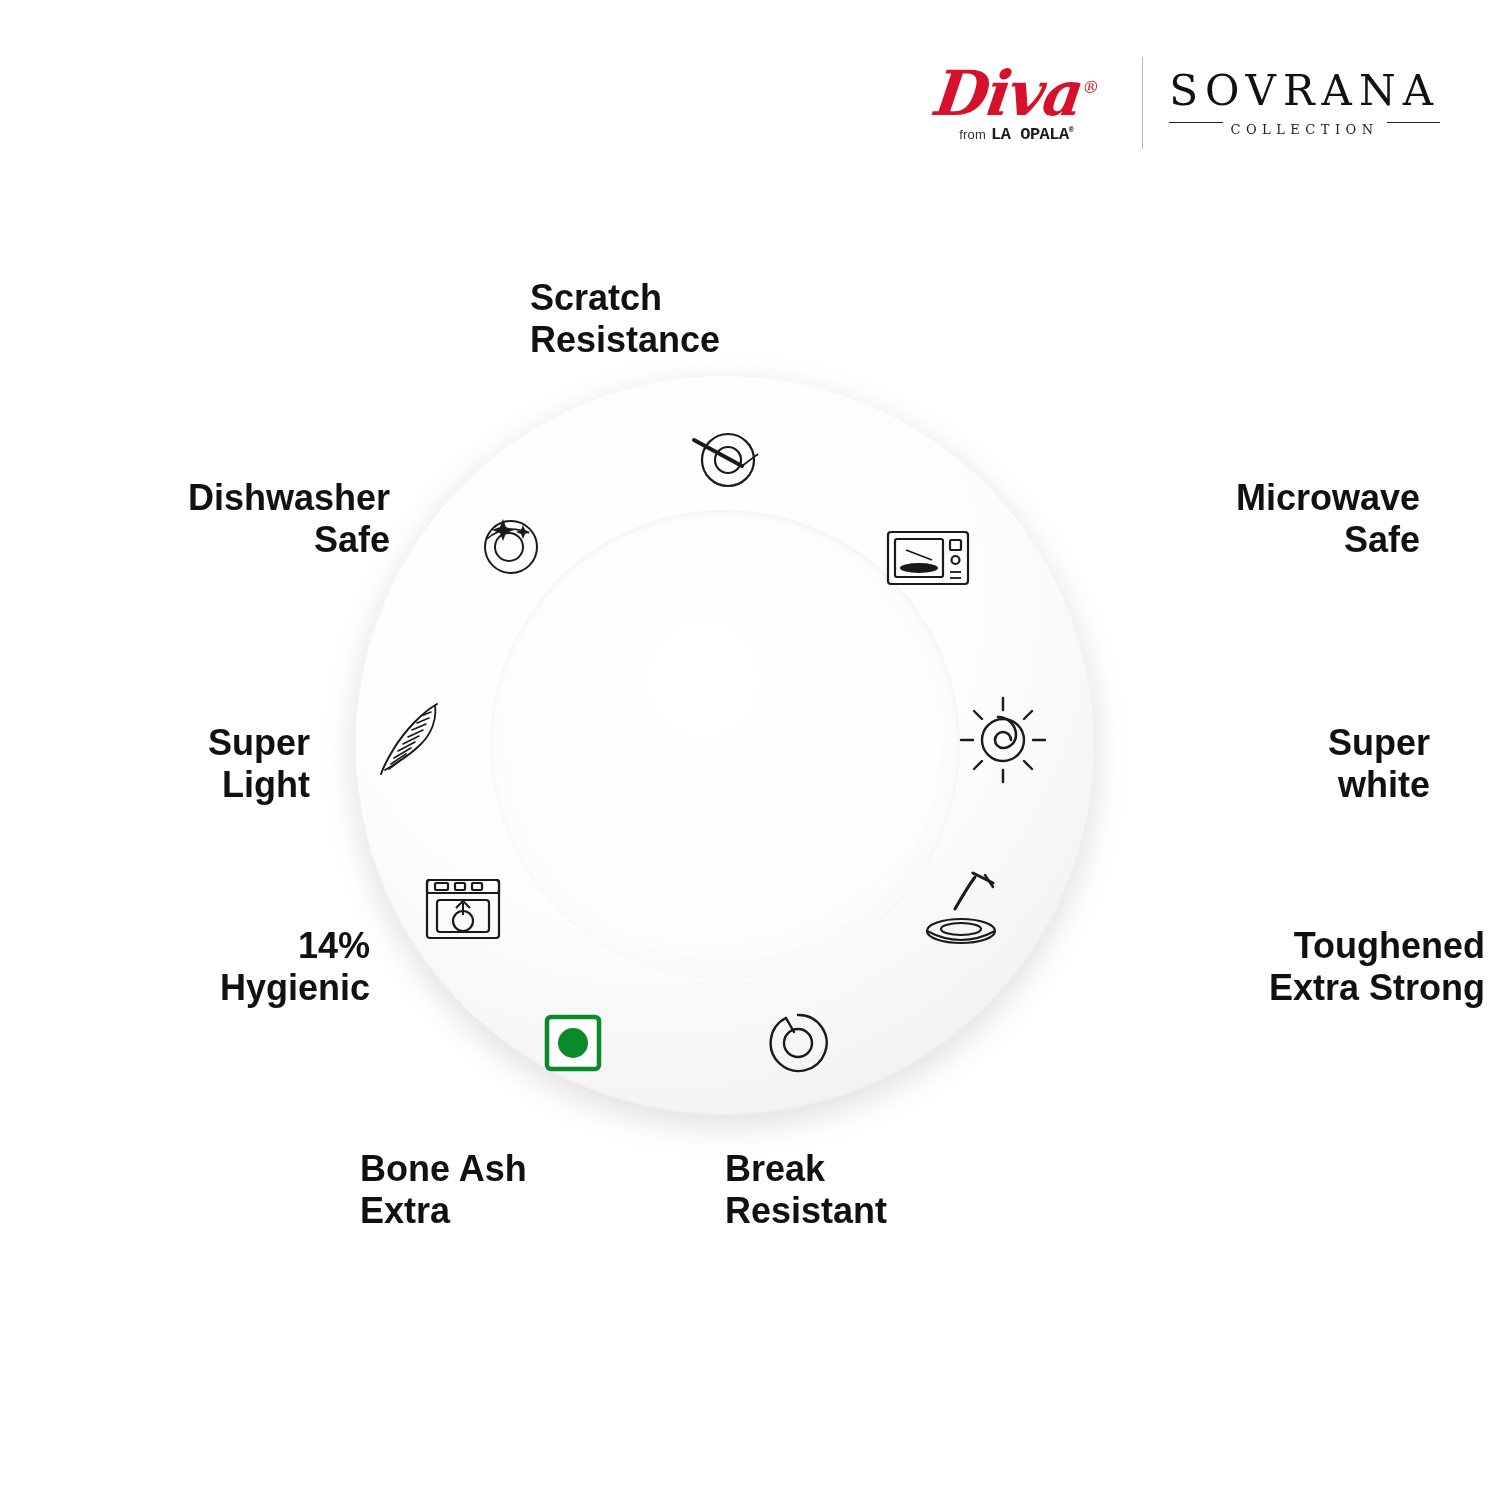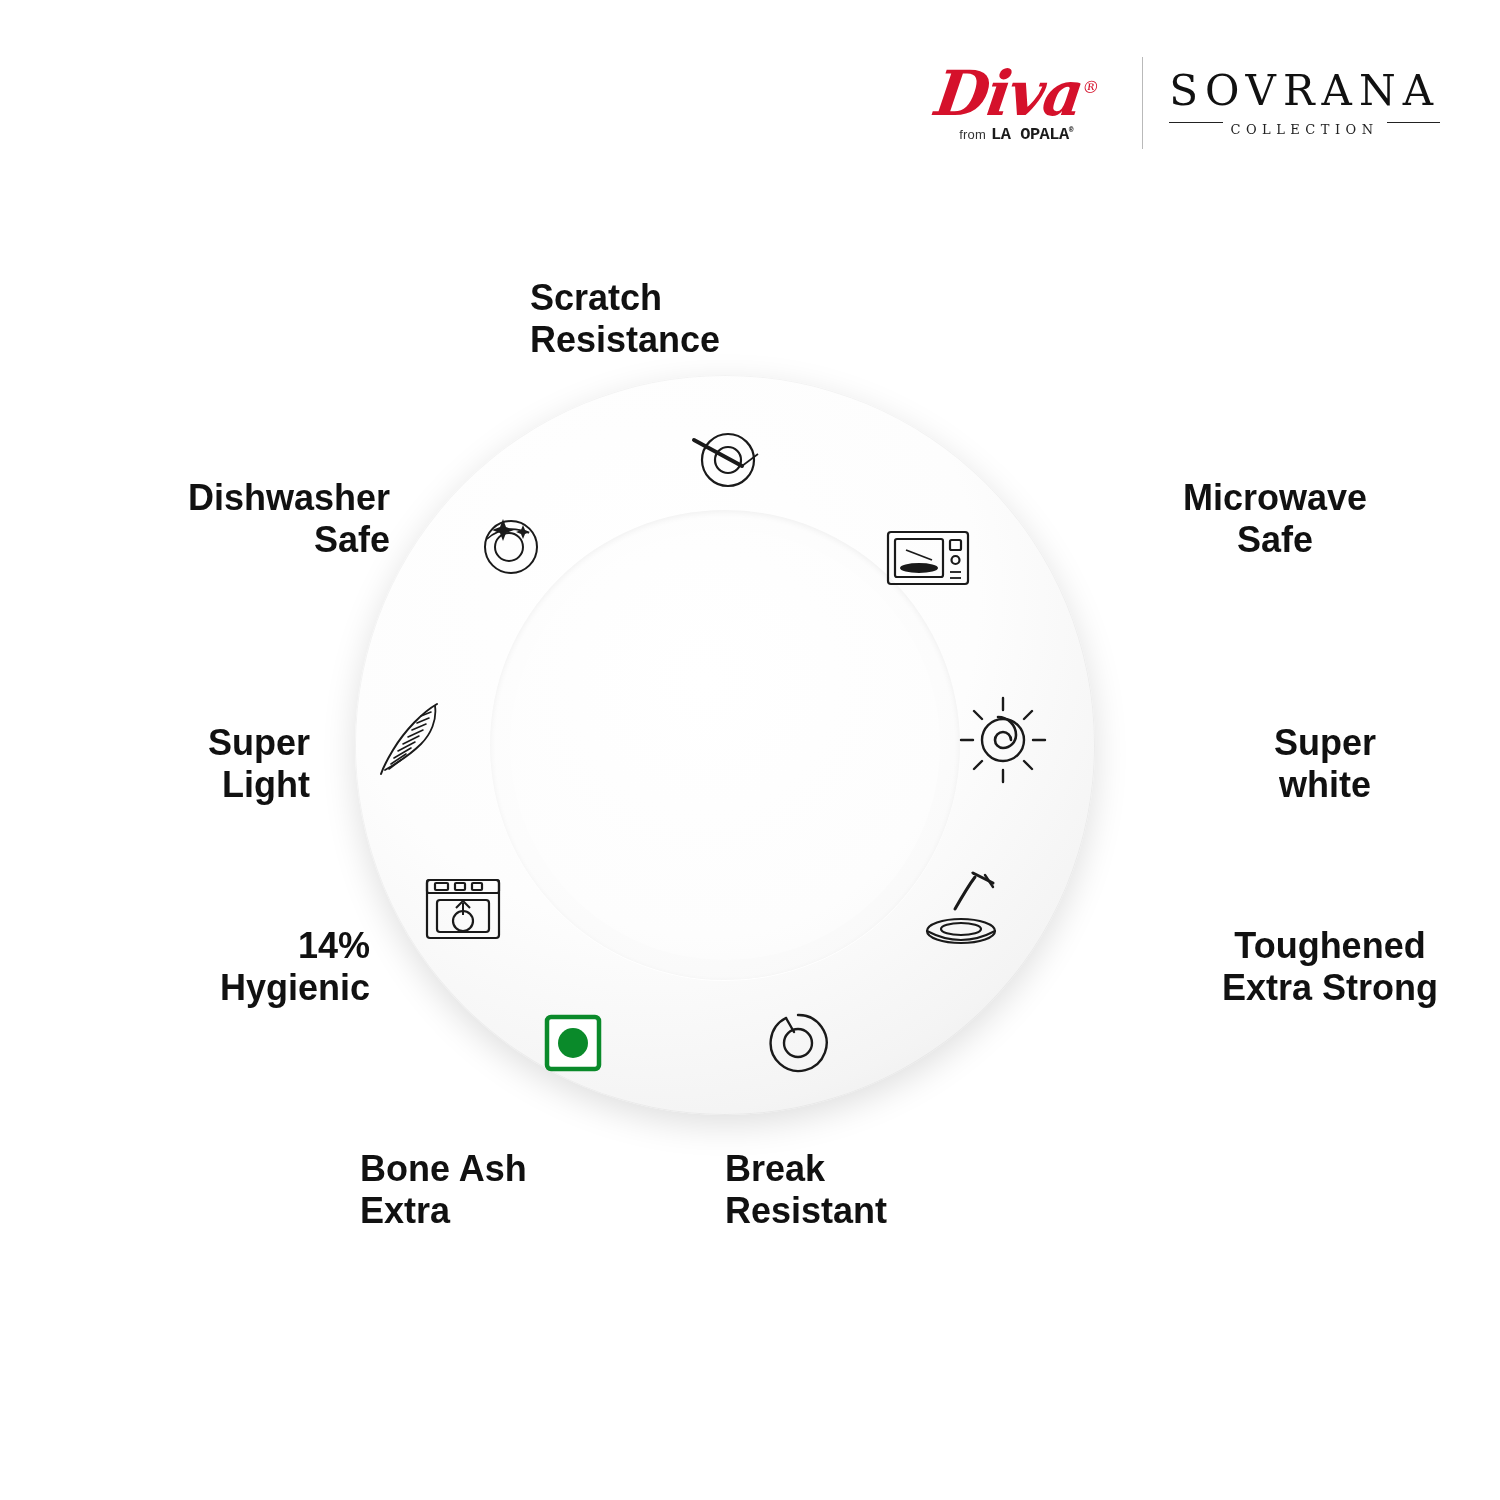--- a/index.html
+++ b/index.html
@@ -158,21 +158,21 @@
   .feature-label {
     position: absolute;
     font-family: "Liberation Sans", sans-serif;
     font-weight: 700;
     font-size: 36px;
     line-height: 1.18;
     color: #111111;
     white-space: pre-line;
   }
   .fl-left   { text-align: right; }
-  .fl-right  { text-align: center; margin-left: 35px; }
+  .fl-right  { text-align: right; }
   .fl-center { text-align: left; }
 </style>
 </head>
 <body>
 
 <div class="brand-bar">
   <div class="brand-left">
     <div class="diva-word">
       <span>Diva</span><span class="diva-reg">®</span>
     </div>

